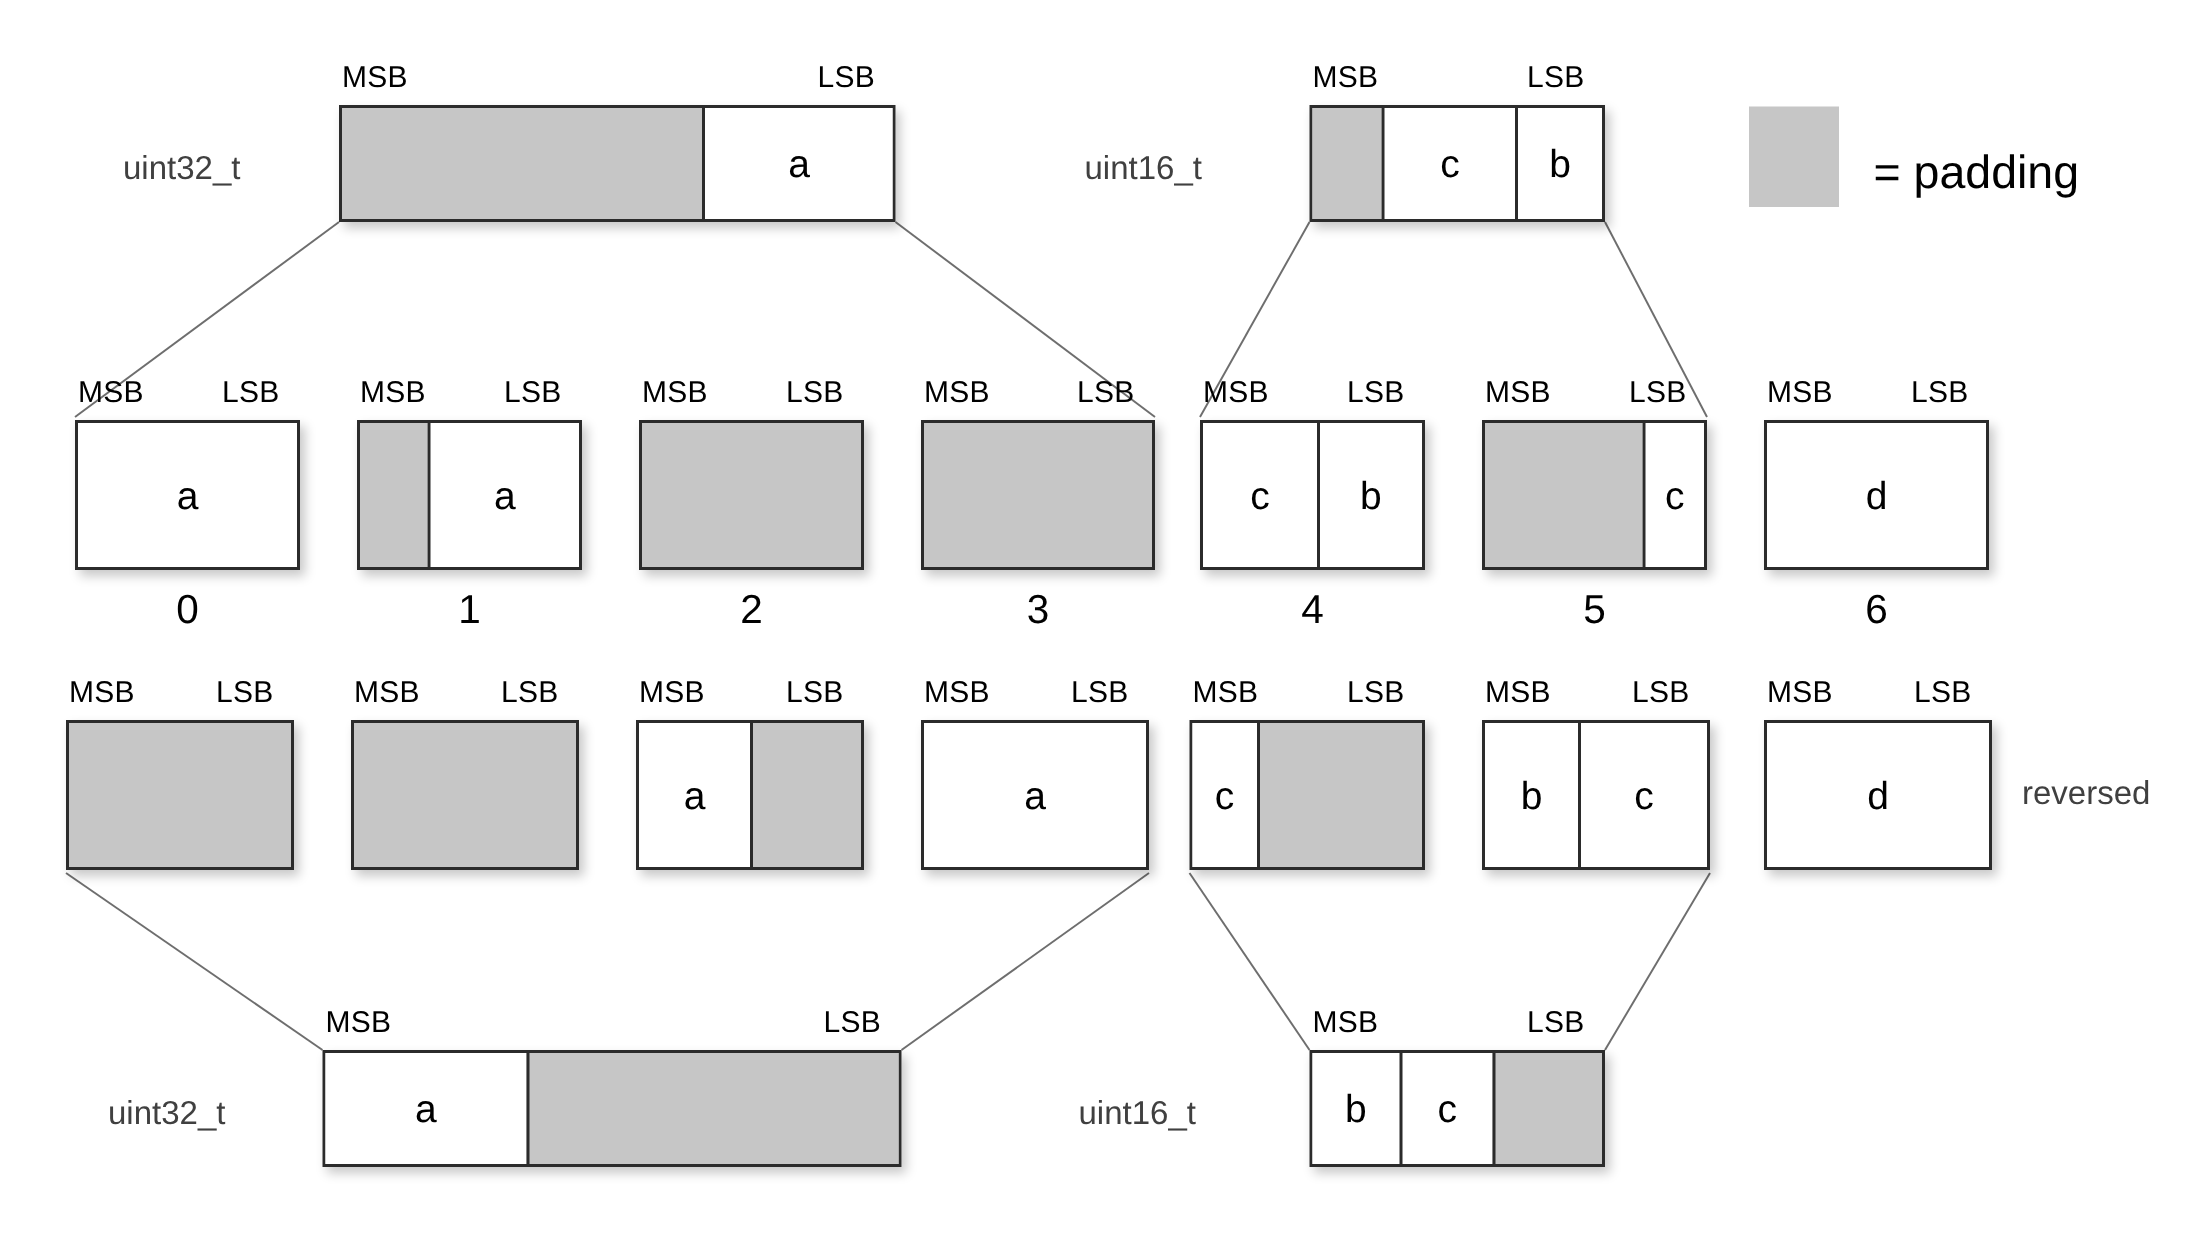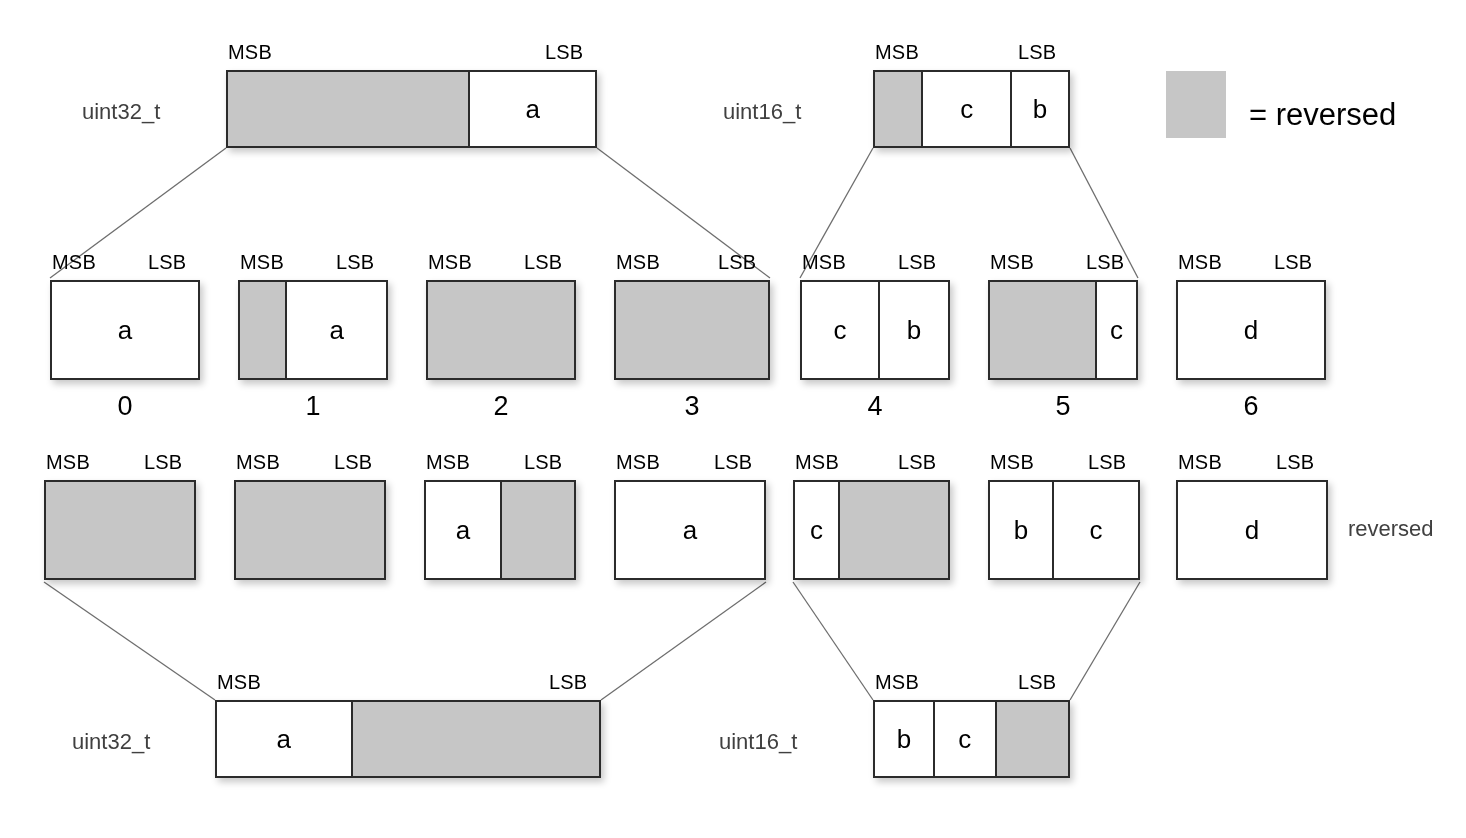--- a/index.html
+++ b/index.html
@@ -222,15 +222,15 @@
     </div>
   <div id="layer-labels">
       <div class="tlabel" style="left: 82px; top: 101px;">uint32_t</div>
       <div class="tlabel" style="left: 723px; top: 101px;">uint16_t</div>
       <div class="tlabel" style="left: 72px; top: 731px;">uint32_t</div>
       <div class="tlabel" style="left: 719px; top: 731px;">uint16_t</div>
       <div class="tlabel" style="left: 1348px; top: 518px;">reversed</div>
     </div>
 
   <div class="legend-swatch" id="legend-swatch" style="left: 1166px; top: 71px; width: 60px; height: 67px; background: rgb(198, 198, 198);"></div>
-  <div class="legend-text" id="legend-text" style="left: 1249px; top: 99px;">= reversed</div>
+  <div class="legend-text" id="legend-text" style="left: 1249px; top: 99px;">= padding</div>
 
 </div>
 
 </body></html>

